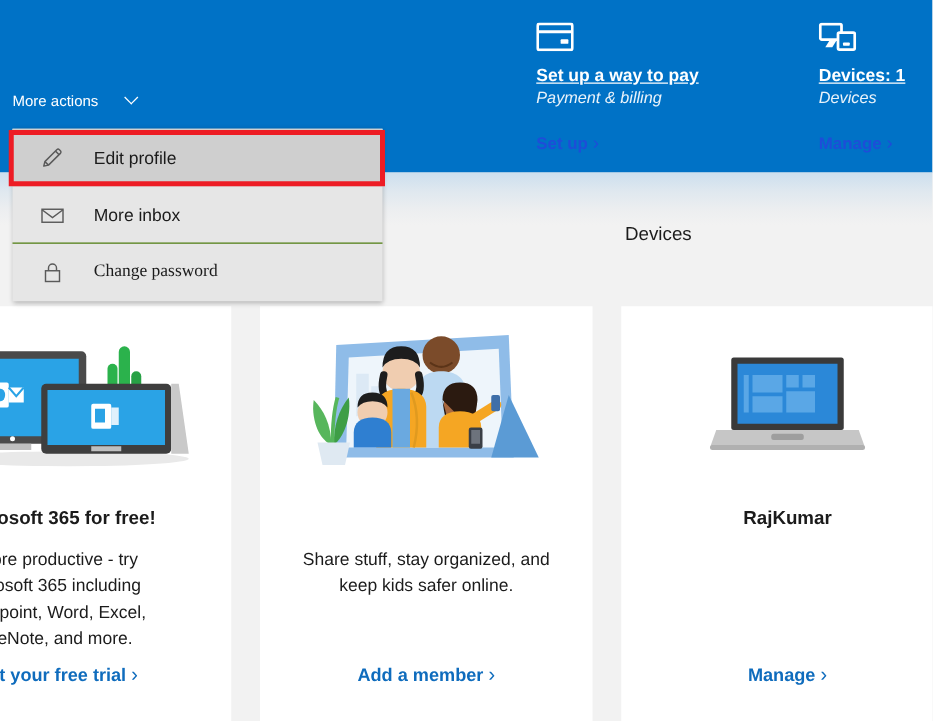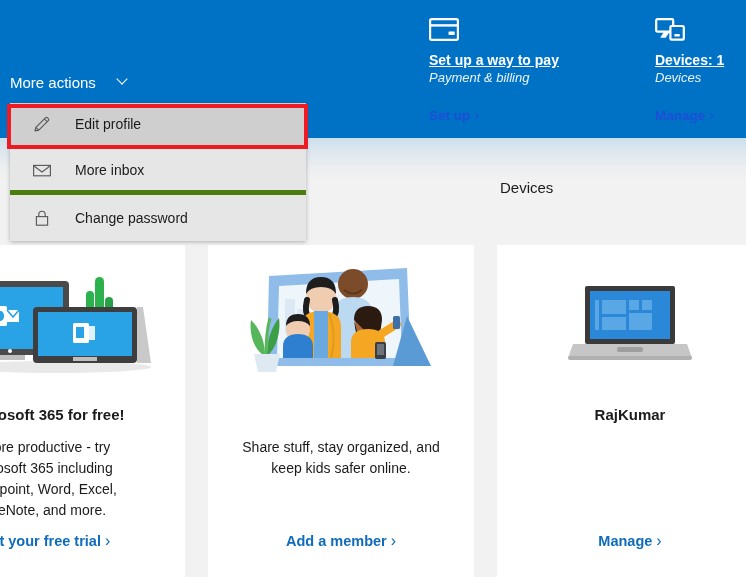--- a/index.html
+++ b/index.html
@@ -37,21 +37,21 @@
   }
   .tile-link{
     font-size:13.5px;font-weight:bold;color:#1d4ed8;line-height:16px;
     text-decoration:none;white-space:nowrap;display:inline-block;cursor:pointer;
   }
   .tile-link .chev{font-weight:normal;font-size:15px;margin-left:4px;}
 
   
   .more-actions{
     position:absolute;left:10px;top:74px;
-    font-size:15px;color:#ffffff;cursor:pointer;
+    font-size:12px;color:#ffffff;cursor:pointer;
     display:flex;align-items:center;gap:22px;white-space:nowrap;
   }
   .more-actions .caret{
     display:inline-block;width:11px;height:11px;position:relative;top:-2px;
   }
   .more-actions .caret:after{
     content:"";position:absolute;left:0;top:0;
     width:7px;height:7px;border-right:1.4px solid #fff;border-bottom:1.4px solid #fff;
     transform:rotate(45deg);
   }
@@ -59,23 +59,23 @@
   
   .menu{
     position:absolute;left:10px;top:103px;width:296px;
     background:#e6e6e6;
     box-shadow:0 1px 4px rgba(0,0,0,.28);
     z-index:40;
   }
   .menu-item{
     height:46px;display:flex;align-items:center;
     padding-left:21px;box-sizing:border-box;cursor:pointer;
-    border-bottom:5px solid #4d7c0f;
-  }
-  .menu-item:last-child{border-bottom:none;}
+    border-bottom:1px solid #4d7c0f;
+  }
+  .menu-item:last-child{border-bottom:none;font-family:Liberation Serif, serif;}
   .menu-item.active{background:#cfcfcf;border-bottom-color:#cfcfcf;}
   .menu-ico{
     width:22px;height:22px;flex:0 0 22px;margin-right:22px;
     display:flex;align-items:center;justify-content:center;
   }
   .menu-label{font-size:14px;color:#1b1b1b;line-height:18px;}
 
   
   .highlight{
     position:absolute;left:7px;top:104px;width:301px;height:45px;

